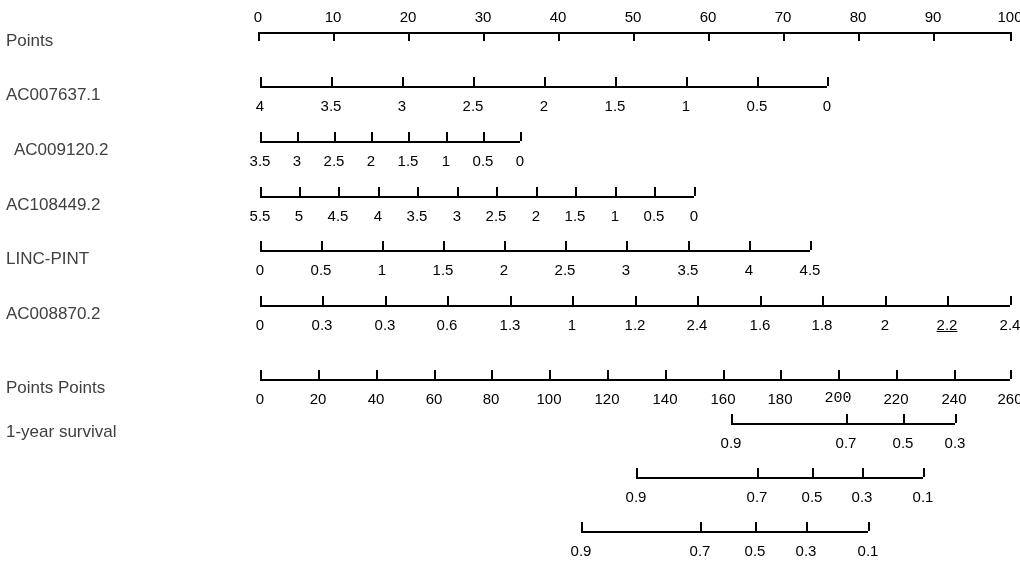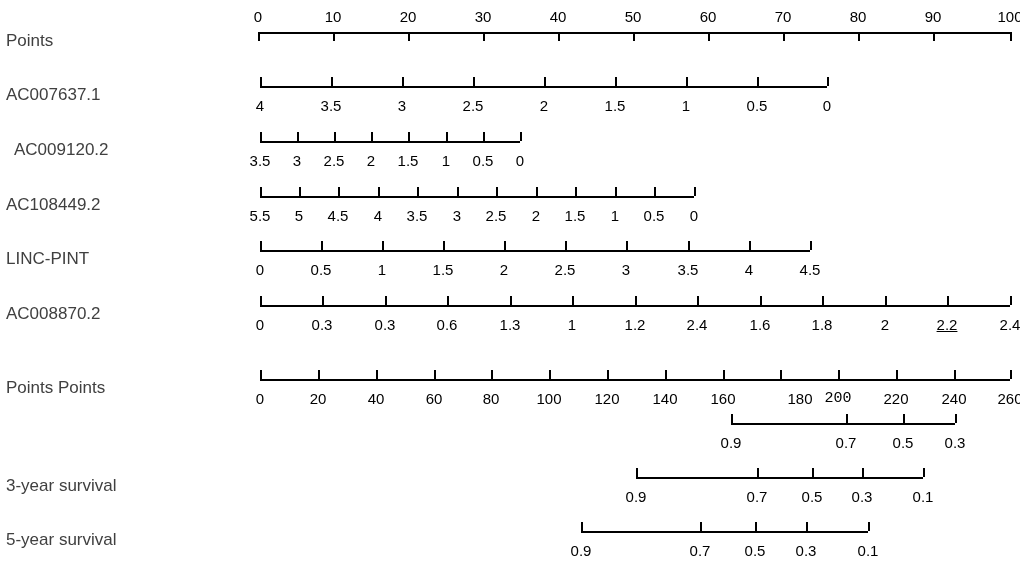--- a/index.html
+++ b/index.html
@@ -192,56 +192,55 @@
       <div class="ticklabel" style="left: 231px; top: 11px;">80</div>
       <div class="tick" style="left: 289px; top: -9px; height: 9px;"></div>
       <div class="ticklabel" style="left: 289px; top: 11px;">100</div>
       <div class="tick" style="left: 347px; top: -9px; height: 9px;"></div>
       <div class="ticklabel" style="left: 347px; top: 11px;">120</div>
       <div class="tick" style="left: 405px; top: -9px; height: 9px;"></div>
       <div class="ticklabel" style="left: 405px; top: 11px;">140</div>
       <div class="tick" style="left: 463px; top: -9px; height: 9px;"></div>
       <div class="ticklabel" style="left: 463px; top: 11px;">160</div>
       <div class="tick" style="left: 520px; top: -9px; height: 9px;"></div>
-      <div class="ticklabel" style="left: 540px; top: 11px;">180</div>
+      <div class="ticklabel" style="left: 520px; top: 11px;">180</div>
       <div class="tick" style="left: 578px; top: -9px; height: 9px;"></div>
       <div class="ticklabel" style="left: 578px; top: 11px; font-family: Liberation Mono, monospace;">200</div>
       <div class="tick" style="left: 636px; top: -9px; height: 9px;"></div>
       <div class="ticklabel" style="left: 636px; top: 11px;">220</div>
       <div class="tick" style="left: 694px; top: -9px; height: 9px;"></div>
       <div class="ticklabel" style="left: 694px; top: 11px;">240</div>
       <div class="tick" style="left: 750px; top: -9px; height: 9px;"></div>
       <div class="ticklabel" style="left: 750px; top: 11px;">260</div>
     </div>
+    <div class="row-label" style="left: 6px; top: 422px;">1-year survival</div>
     <div class="axis" style="left: 731px; top: 423px; width: 224px;">
       <div class="axis-line" style="width: 224px;"></div>
       <div class="tick" style="left: 0px; top: -9px; height: 9px;"></div>
       <div class="ticklabel" style="left: 0px; top: 11px;">0.9</div>
       <div class="tick" style="left: 115px; top: -9px; height: 9px;"></div>
       <div class="ticklabel" style="left: 115px; top: 11px;">0.7</div>
       <div class="tick" style="left: 172px; top: -9px; height: 9px;"></div>
       <div class="ticklabel" style="left: 172px; top: 11px;">0.5</div>
       <div class="tick" style="left: 224px; top: -9px; height: 9px;"></div>
       <div class="ticklabel" style="left: 224px; top: 11px;">0.3</div>
     </div>
-    <div class="row-label" style="left: 6px; top: 476px;">3-year survival</div>
     <div class="axis" style="left: 636px; top: 477px; width: 287px;">
       <div class="axis-line" style="width: 287px;"></div>
       <div class="tick" style="left: 0px; top: -9px; height: 9px;"></div>
       <div class="ticklabel" style="left: 0px; top: 11px;">0.9</div>
       <div class="tick" style="left: 121px; top: -9px; height: 9px;"></div>
       <div class="ticklabel" style="left: 121px; top: 11px;">0.7</div>
       <div class="tick" style="left: 176px; top: -9px; height: 9px;"></div>
       <div class="ticklabel" style="left: 176px; top: 11px;">0.5</div>
       <div class="tick" style="left: 226px; top: -9px; height: 9px;"></div>
       <div class="ticklabel" style="left: 226px; top: 11px;">0.3</div>
       <div class="tick" style="left: 287px; top: -9px; height: 9px;"></div>
       <div class="ticklabel" style="left: 287px; top: 11px;">0.1</div>
     </div>
-    <div class="row-label" style="left: 6px; top: 530px;">5-year survival</div>
     <div class="axis" style="left: 581px; top: 531px; width: 287px;">
       <div class="axis-line" style="width: 287px;"></div>
       <div class="tick" style="left: 0px; top: -9px; height: 9px;"></div>
       <div class="ticklabel" style="left: 0px; top: 11px;">0.9</div>
       <div class="tick" style="left: 119px; top: -9px; height: 9px;"></div>
       <div class="ticklabel" style="left: 119px; top: 11px;">0.7</div>
       <div class="tick" style="left: 174px; top: -9px; height: 9px;"></div>
       <div class="ticklabel" style="left: 174px; top: 11px;">0.5</div>
       <div class="tick" style="left: 225px; top: -9px; height: 9px;"></div>
       <div class="ticklabel" style="left: 225px; top: 11px;">0.3</div>

